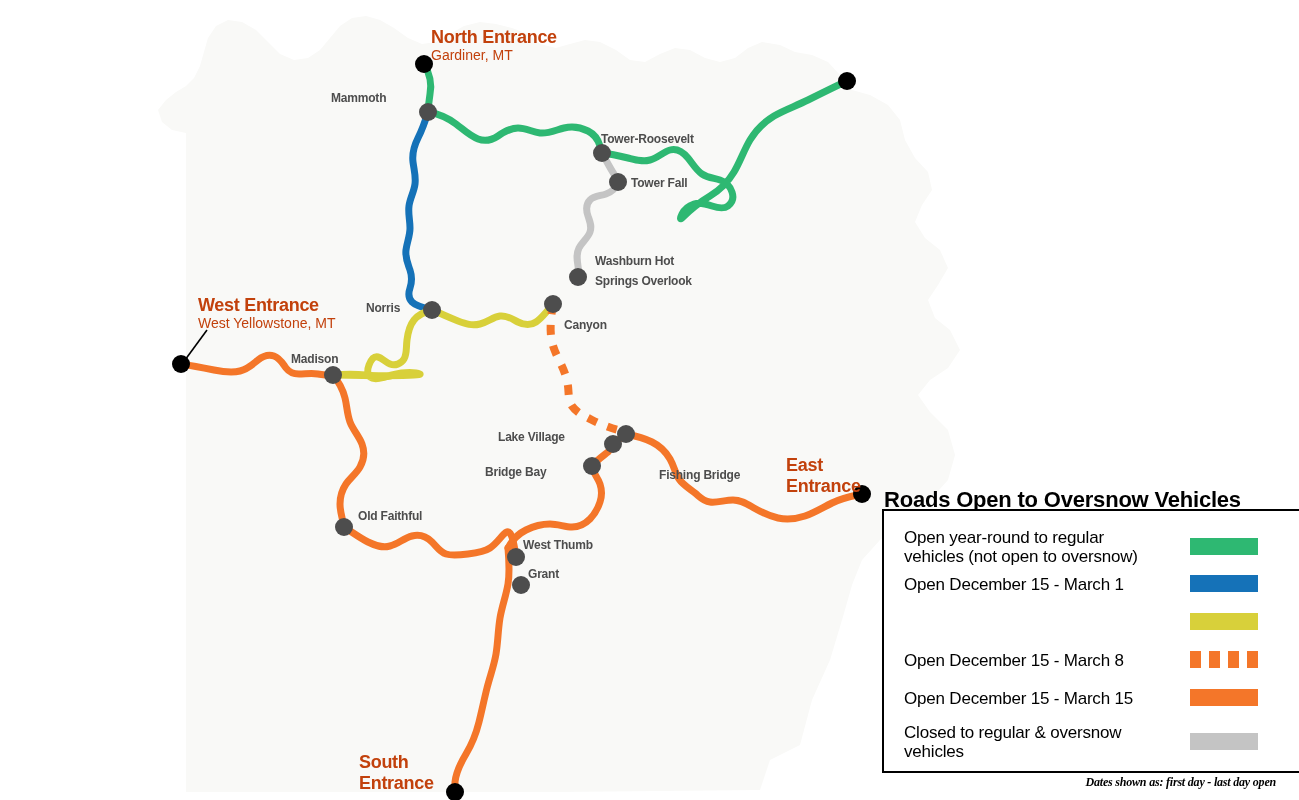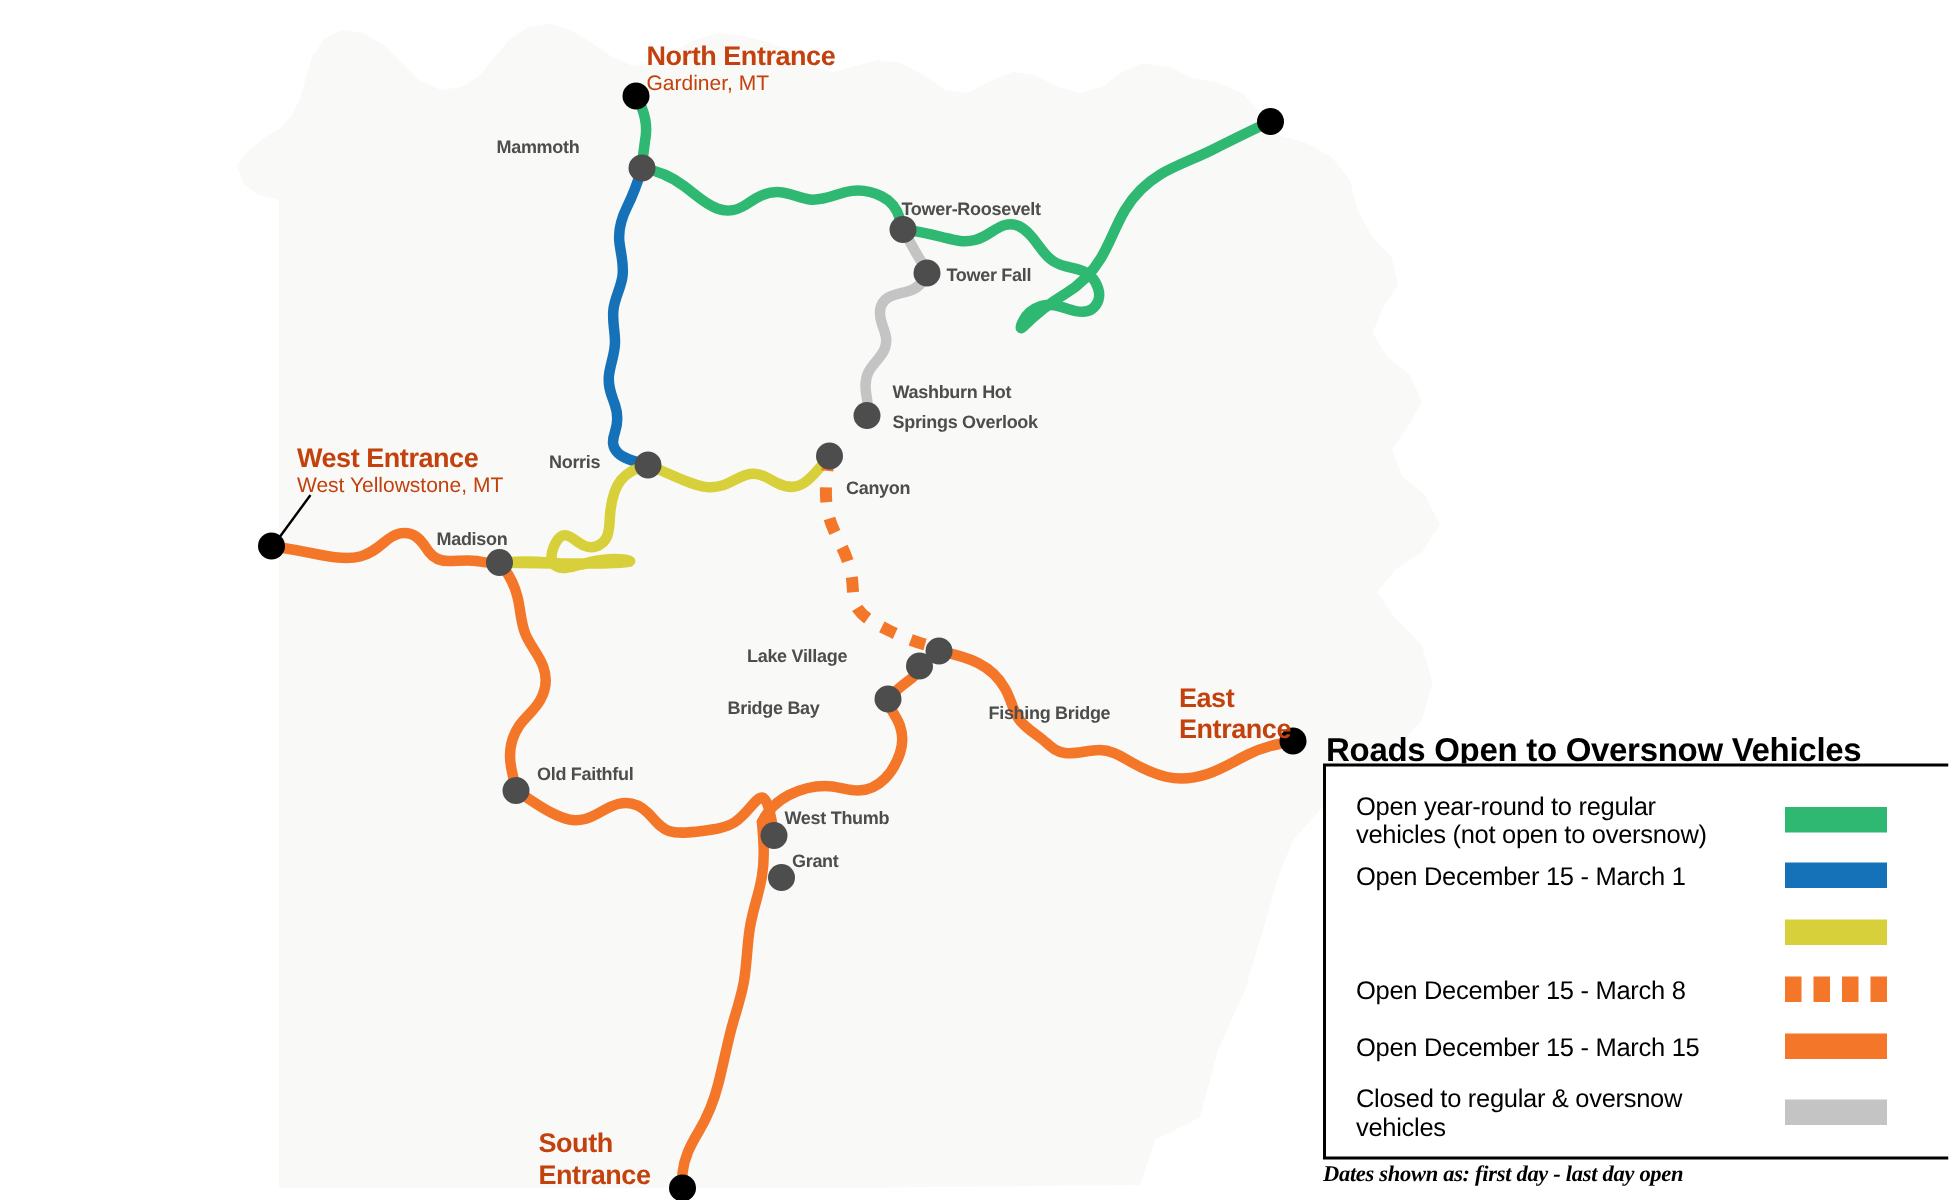--- a/index.html
+++ b/index.html
@@ -97,24 +97,25 @@
     display: block;
     width: 11px;
     height: 17px;
     background: #F47629;
   }
   #legend-footer {
     position: absolute;
     left: 882px;
     top: 775px;
     width: 394px;
+    text-align: right;
     font-family: "Liberation Serif", serif;
     font-style: italic;
     font-weight: bold;
-    font-size: 15px;
+    font-size: 12px;
     color: #000;
     white-space: nowrap;
     letter-spacing: -0.2px;
   }
 </style>
 </head>
 <body>
 
 <div id="page">
 

